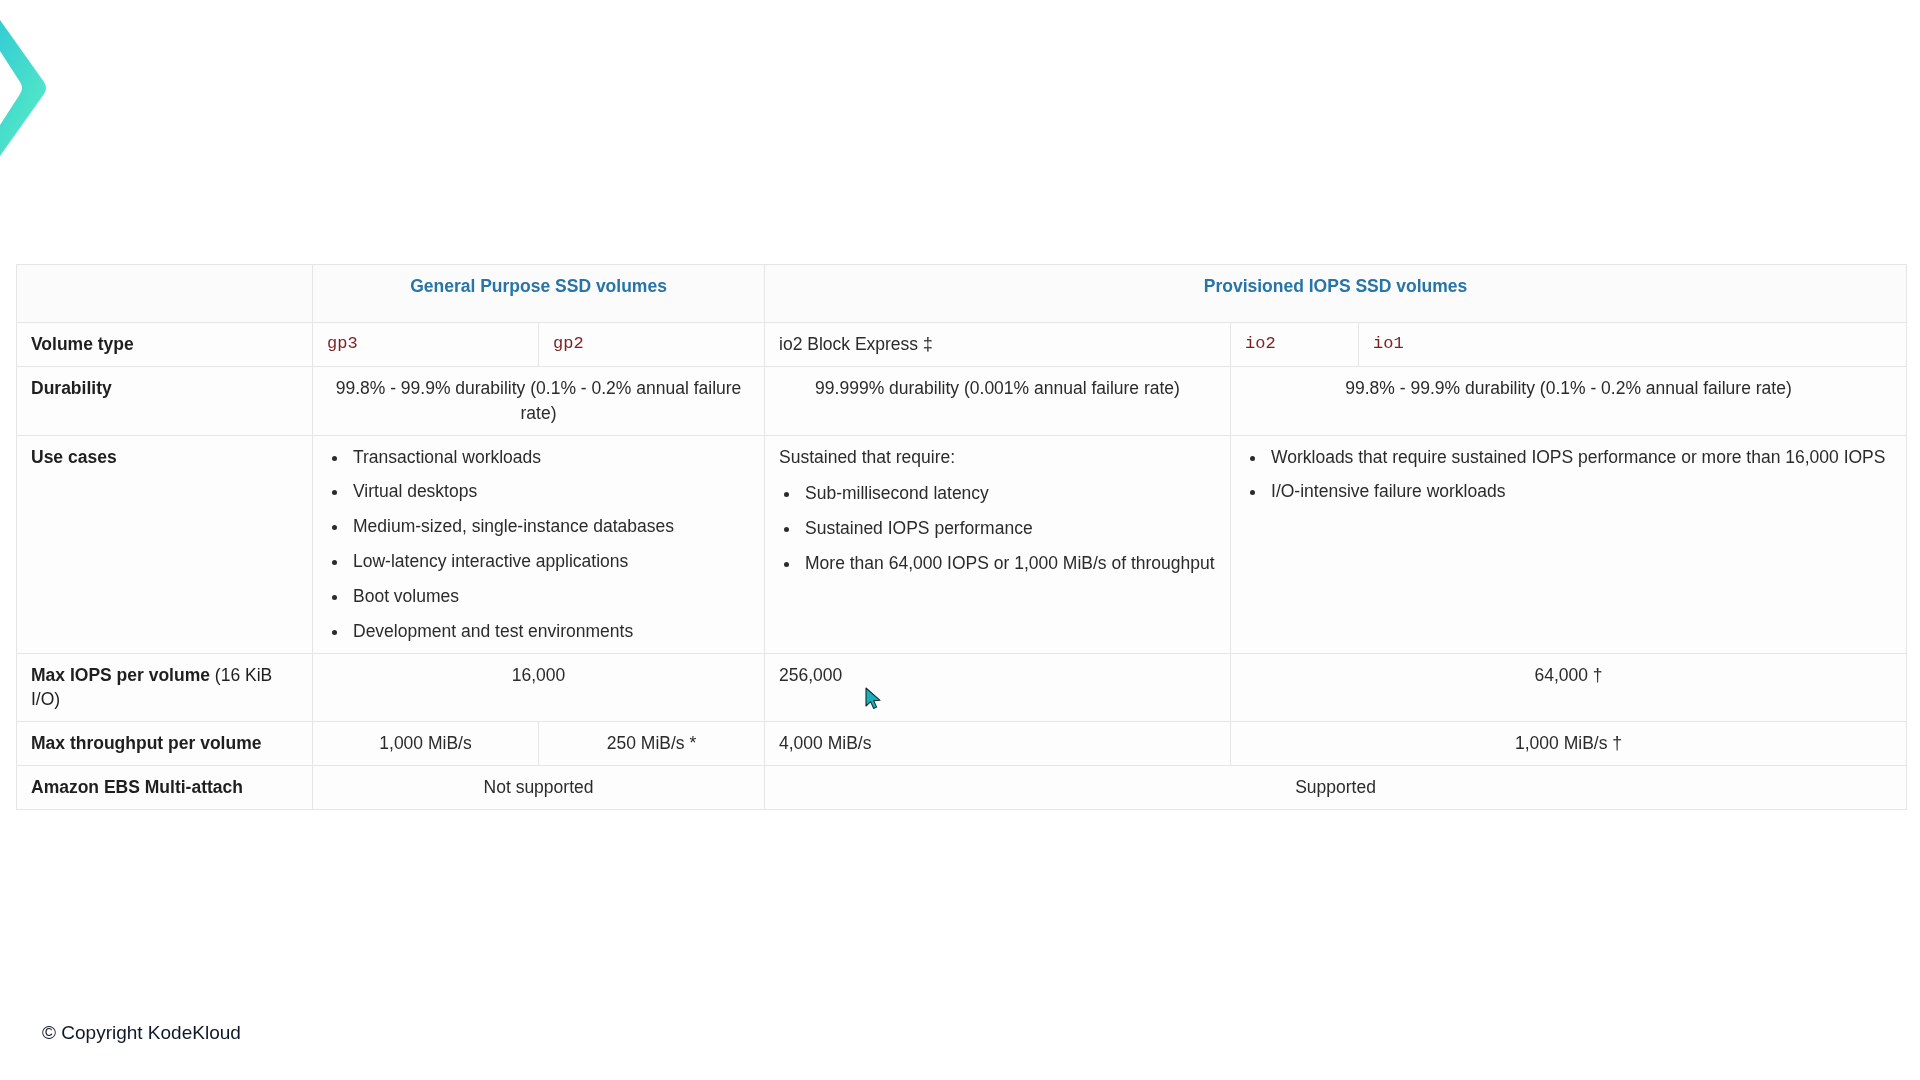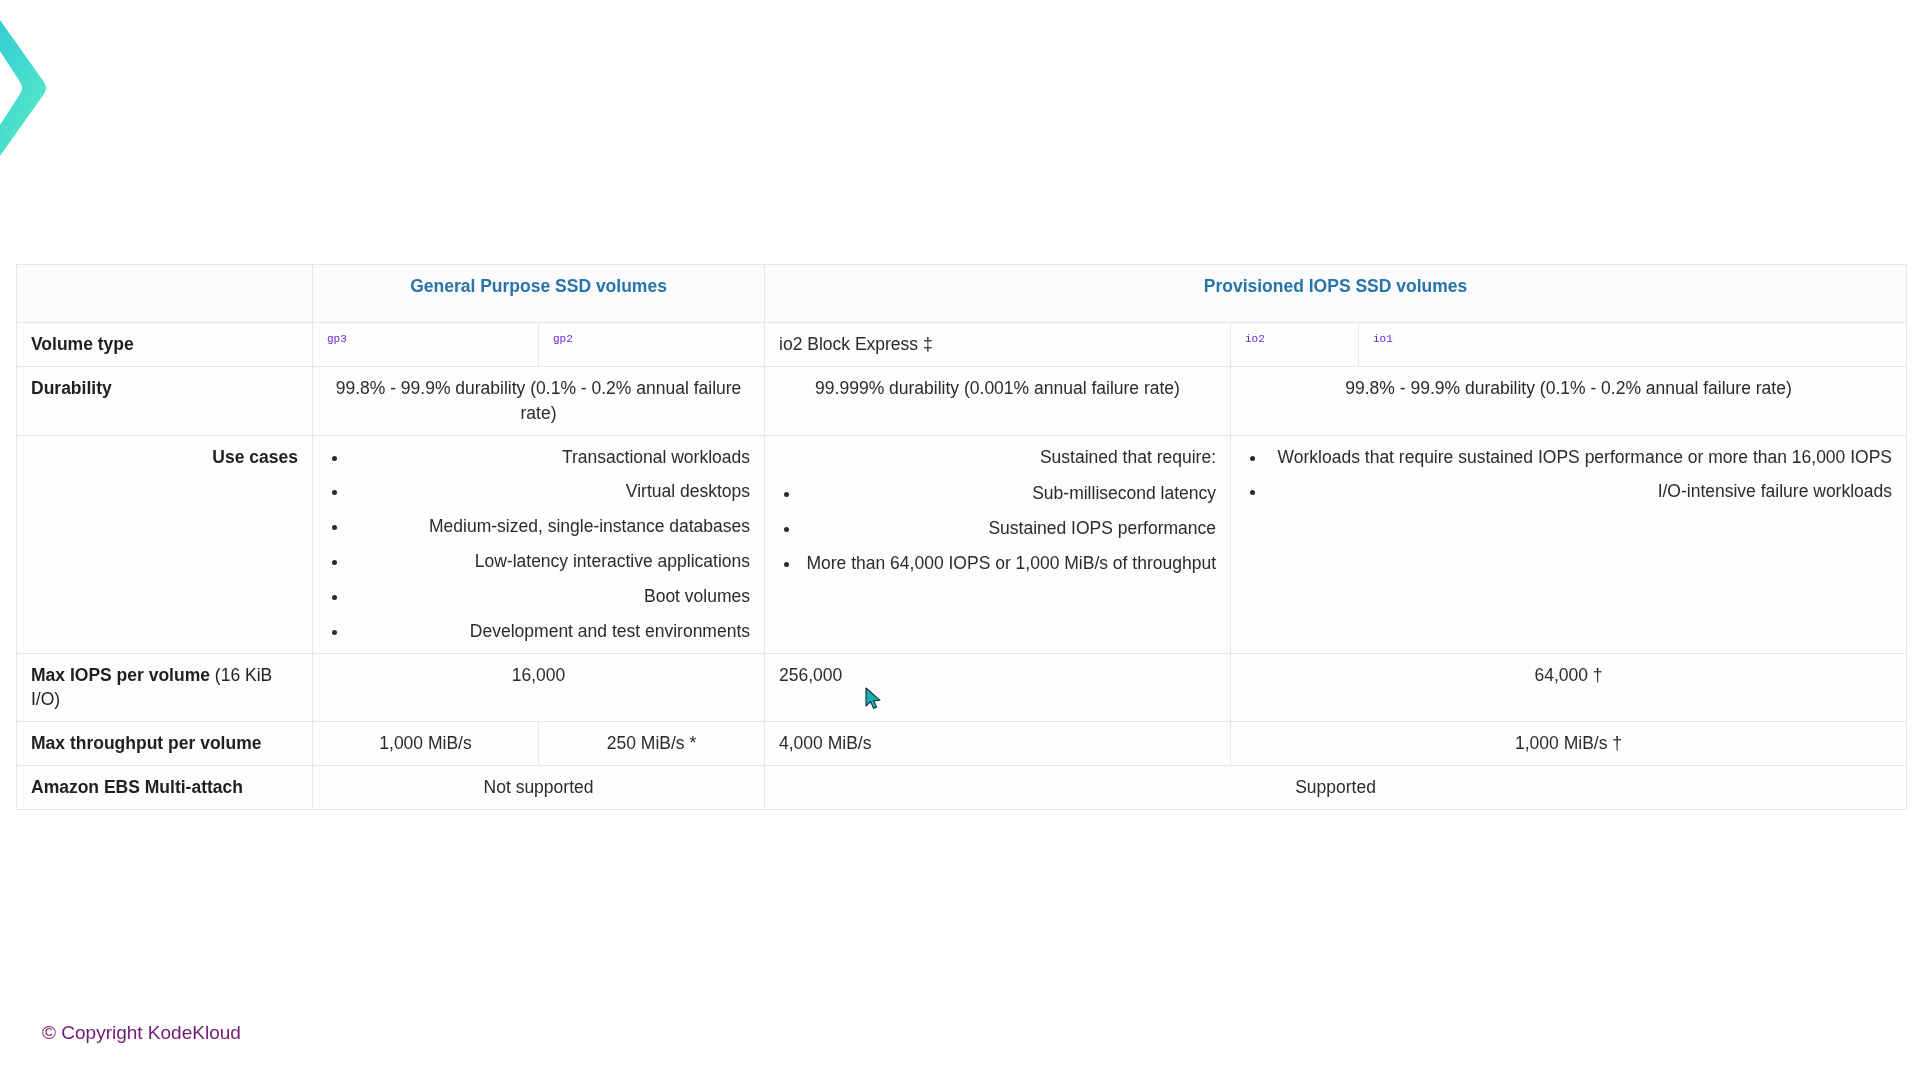--- a/index.html
+++ b/index.html
@@ -78,51 +78,51 @@
 
   .rowlabel {
     font-weight: bold;
     color: #1f1f1f;
     white-space: normal;
   }
   .rowlabel .sub { font-weight: normal; }
 
   .mono {
     font-family: "Liberation Mono", "DejaVu Sans Mono", monospace;
-    font-size: 11px;
-    color: #6d28d9;
+    font-size: 17px;
+    color: #7f1d1d;
   }
 
   .ctr { text-align: center; }
   .lft { text-align: left; }
   .mid { vertical-align: middle; margin-top: 8px; }
 
   ul.bullets {
     margin: 0;
     padding-left: 22px;
     list-style: disc;
   }
   ul.bullets li {
     margin: 0 0 10px 0;
     padding-left: 4px;
     line-height: 1.42;
   }
   ul.bullets li:last-child { margin-bottom: 0; }
 
   .lead-line { margin: 0 0 12px 0; }
 
-  .usecases-cell { padding-top: 14px; padding-bottom: 14px; text-align: right; }
+  .usecases-cell { padding-top: 14px; padding-bottom: 14px; }
 
   
   .footer {
     position: absolute;
     left: 42px;
     top: 1022px;
     font-size: 19px;
-    color: #701a75;
+    color: #0f172a;
     white-space: nowrap;
   }
 
   
   .cursor {
     position: absolute;
     left: 864px;
     top: 687px;
     width: 20px;
     height: 26px;

